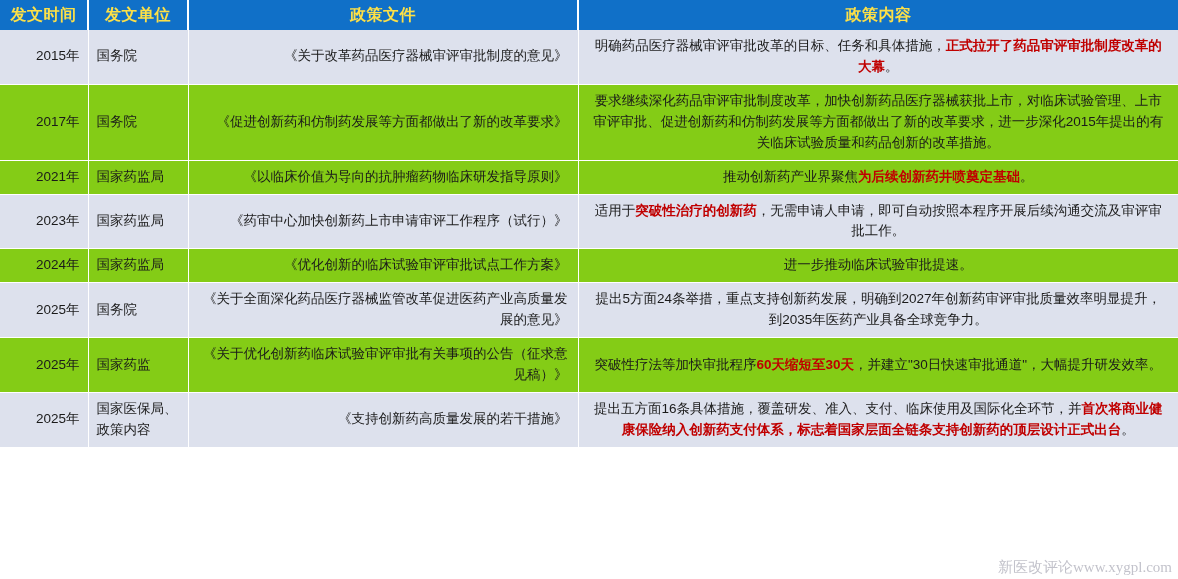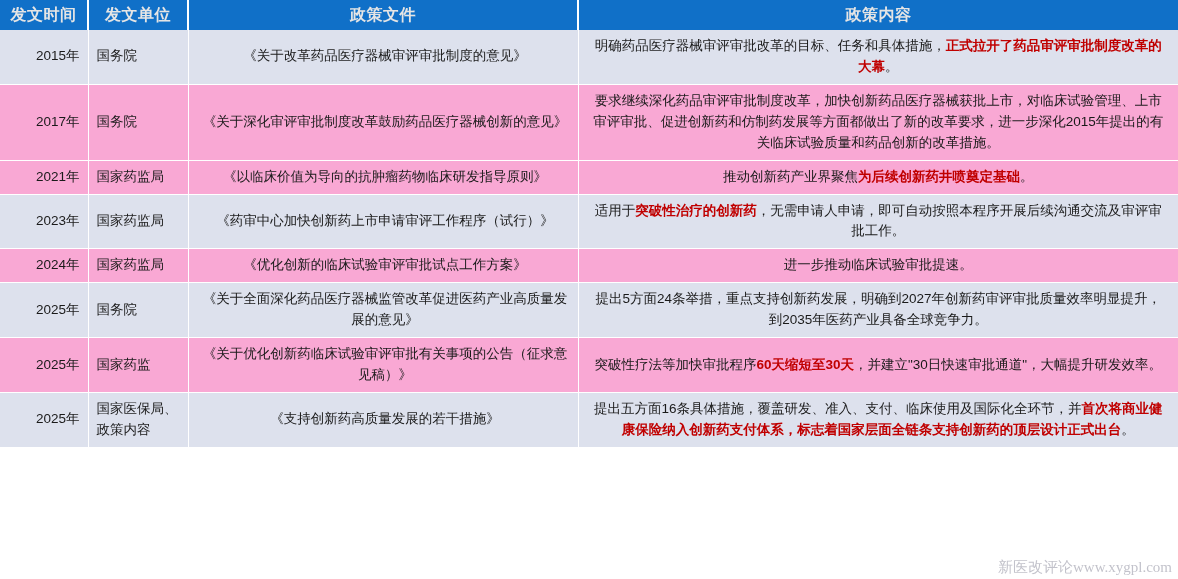--- a/index.html
+++ b/index.html
@@ -24,21 +24,21 @@
     width: 1178px;
     table-layout: fixed;
   }
   table.policy-table col.c-date  { width: 88px; }
   table.policy-table col.c-unit  { width: 100px; }
   table.policy-table col.c-doc   { width: 390px; }
   table.policy-table col.c-cont  { width: 600px; }
 
   thead th {
     background: #1070c8;
-    color: #e5e5e5;
+    color: #fde047;
     font-size: 16px;
     font-weight: bold;
     text-align: center;
     vertical-align: middle;
     height: 26px;
     padding: 2px 0;
     border-right: 2px solid #ffffff;
     border-bottom: 0;
     letter-spacing: 0.5px;
   }
@@ -49,25 +49,25 @@
     color: #1a1a1a;
     vertical-align: middle;
     padding: 6px 8px;
     border-right: 1px solid #ffffff;
     border-bottom: 1px solid #ffffff;
     line-height: 1.55;
   }
   tbody td:last-child { border-right: 0; }
 
   tbody tr.row-odd  td { background: #dde1ed; }
-  tbody tr.row-even td { background: #f9a8d4; }
+  tbody tr.row-even td { background: #84cc16; }
 
   td.cell-date   { text-align: right; white-space: nowrap; }
   td.cell-unit   { }
-  td.cell-doc    { text-align: center; padding-left: 14px; padding-right: 10px; }
+  td.cell-doc    { text-align: right; padding-left: 14px; padding-right: 10px; }
   td.cell-cont   { text-align: center; padding-left: 14px; padding-right: 14px; }
 
   .cell-doc .doc-text { display: inline; }
   .hl { color: #c00000; font-weight: bold; }
 
   .watermark {
     position: absolute;
     right: 6px;
     bottom: 2px;
     font-size: 15px;
@@ -102,21 +102,21 @@
     <tbody id="table-body">
         <tr class="row-odd">
           <td class="cell-date">2015年</td>
           <td class="cell-unit">国务院</td>
           <td class="cell-doc"><span class="doc-text">《关于改革药品医疗器械审评审批制度的意见》</span></td>
           <td class="cell-cont"><span>明确药品医疗器械审评审批改革的目标、任务和具体措施，</span><span class="hl">正式拉开了药品审评审批制度改革的大幕</span><span>。</span></td>
         </tr>
         <tr class="row-even">
           <td class="cell-date">2017年</td>
           <td class="cell-unit">国务院</td>
-          <td class="cell-doc"><span class="doc-text">《关于深化审评审批制度改革鼓励药品医疗器械创新的意见》</span></td>
+          <td class="cell-doc"><span class="doc-text">《促进创新药和仿制药发展等方面都做出了新的改革要求》</span></td>
           <td class="cell-cont"><span>要求继续深化药品审评审批制度改革，加快创新药品医疗器械获批上市，对临床试验管理、上市审评审批、促进创新药和仿制药发展等方面都做出了新的改革要求，进一步深化2015年提出的有关临床试验质量和药品创新的改革措施。</span></td>
         </tr>
         <tr class="row-even">
           <td class="cell-date">2021年</td>
           <td class="cell-unit">国家药监局</td>
           <td class="cell-doc"><span class="doc-text">《以临床价值为导向的抗肿瘤药物临床研发指导原则》</span></td>
           <td class="cell-cont"><span>推动创新药产业界聚焦</span><span class="hl">为后续创新药井喷奠定基础</span><span>。</span></td>
         </tr>
         <tr class="row-odd">
           <td class="cell-date">2023年</td>

